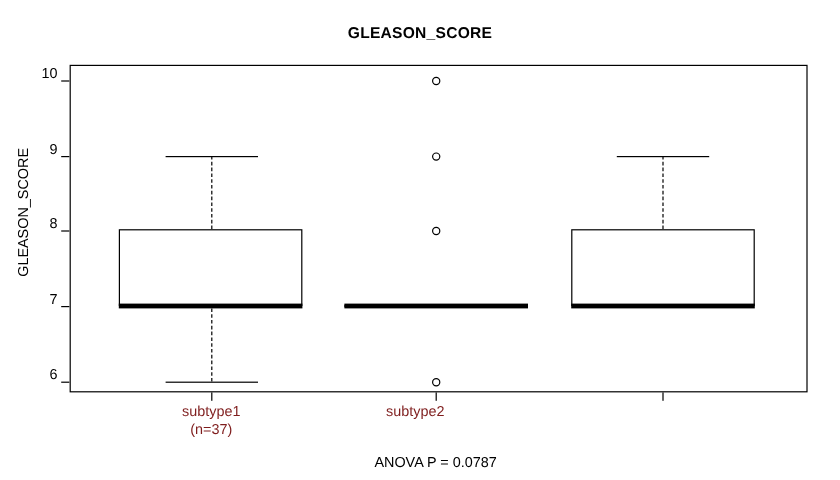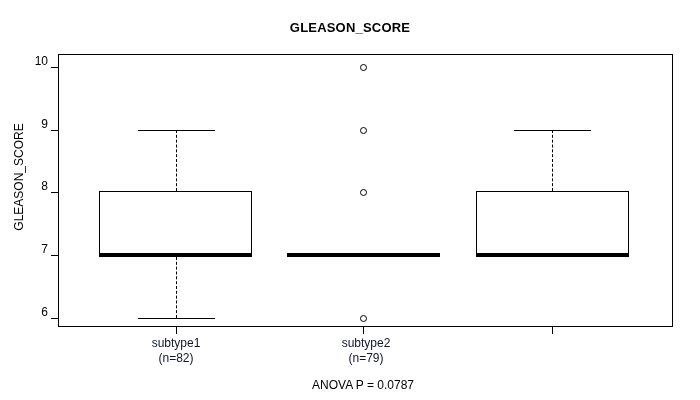--- a/index.html
+++ b/index.html
@@ -86,21 +86,21 @@
     height: 7px;
     background: #000000;
     top: 327px;
   }
   .xtick-label {
     position: absolute;
     top: 336px;
     width: 180px;
     text-align: center;
     font-size: 12px;
-    color: #0f172a;
+    color: #7f1d1d;
     line-height: 15px;
   }
   .box-rect {
     position: absolute;
     border: 1px solid #000000;
     box-sizing: border-box;
     background: #ffffff;
   }
   .median-line {
     position: absolute;
@@ -187,24 +187,23 @@
   <div class="whisker-cap" style="left:514px; top:130px; width:77px;"></div>
   <div class="box-rect" style="left:476px; top:191px; width:153px; height:64px;"></div>
   <div class="median-line" style="left:476px; top:253px; width:153px;"></div>
 
   <div class="xtick-line" style="left:176px;"></div>
   <div class="xtick-line" style="left:363px;"></div>
   <div class="xtick-line" style="left:552px;"></div>
 
   <div class="xtick-label" style="left:86px;">
     <div>subtype1</div>
-    <div>(n=82)</div>
-  </div>
-  <div class="xtick-label" style="left:276px;">
+    <div>(n=37)</div>
+  </div>
+  <div class="xtick-label" style="left:256px;">
     <div>subtype2</div>
-    <div>(n=79)</div>
   </div>
   <div class="xtick-label" style="left:462px;">
   </div>
 
   <div class="subcaption">ANOVA P = 0.0787</div>
 
 </div>
 
 </body></html>

